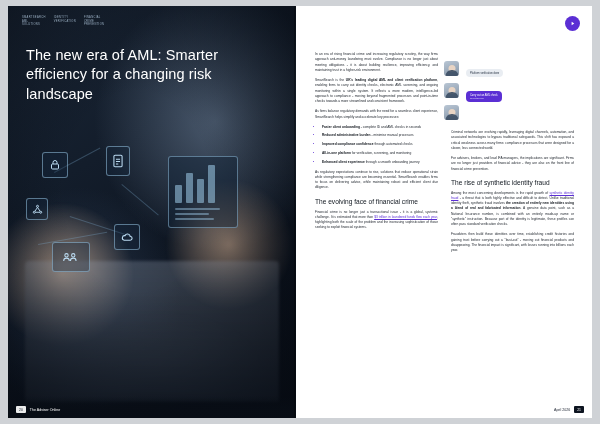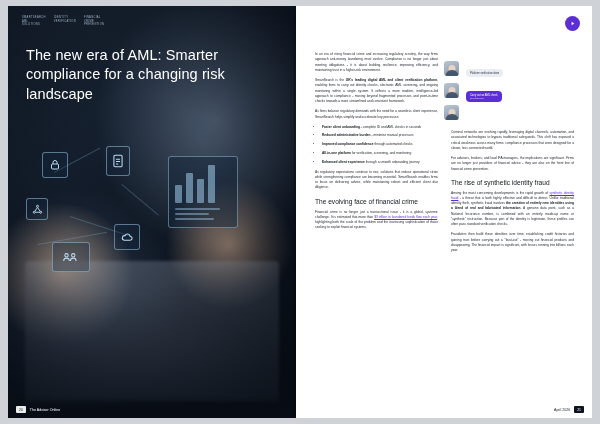--- a/index.html
+++ b/index.html
@@ -251,21 +251,21 @@
       <div class="brand-col">SMARTSEARCH
 AML
 SOLUTIONS</div>
       <div class="brand-col">IDENTITY
 VERIFICATION</div>
       <div class="brand-col">FINANCIAL
 CRIME
 PREVENTION</div>
     </div>
 
-    <div class="left-title">The new era of AML: Smarter compliance for a changing risk landscape</div>
+    <div class="left-title">The new era of AML: Smarter efficiency for a changing risk landscape</div>
 
     <div class="tech-overlay">
       <div class="hexline" style="left:36px; top:48px; width:52px; transform:rotate(-28deg);"></div>
       <div class="hexline" style="left:52px; top:92px; width:64px; transform:rotate(18deg);"></div>
       <div class="hexline" style="left:104px; top:60px; width:48px; transform:rotate(40deg);"></div>
       <div class="hexline" style="left:20px; top:120px; width:70px; transform:rotate(-10deg);"></div>
 
       <div class="node" style="left:24px; top:28px; width:26px; height:26px;">
         <svg width="12" height="12" viewBox="0 0 24 24" fill="none" stroke="#bcdcf2" stroke-width="2">
           <rect x="5" y="10" width="14" height="10" rx="2"></rect>

